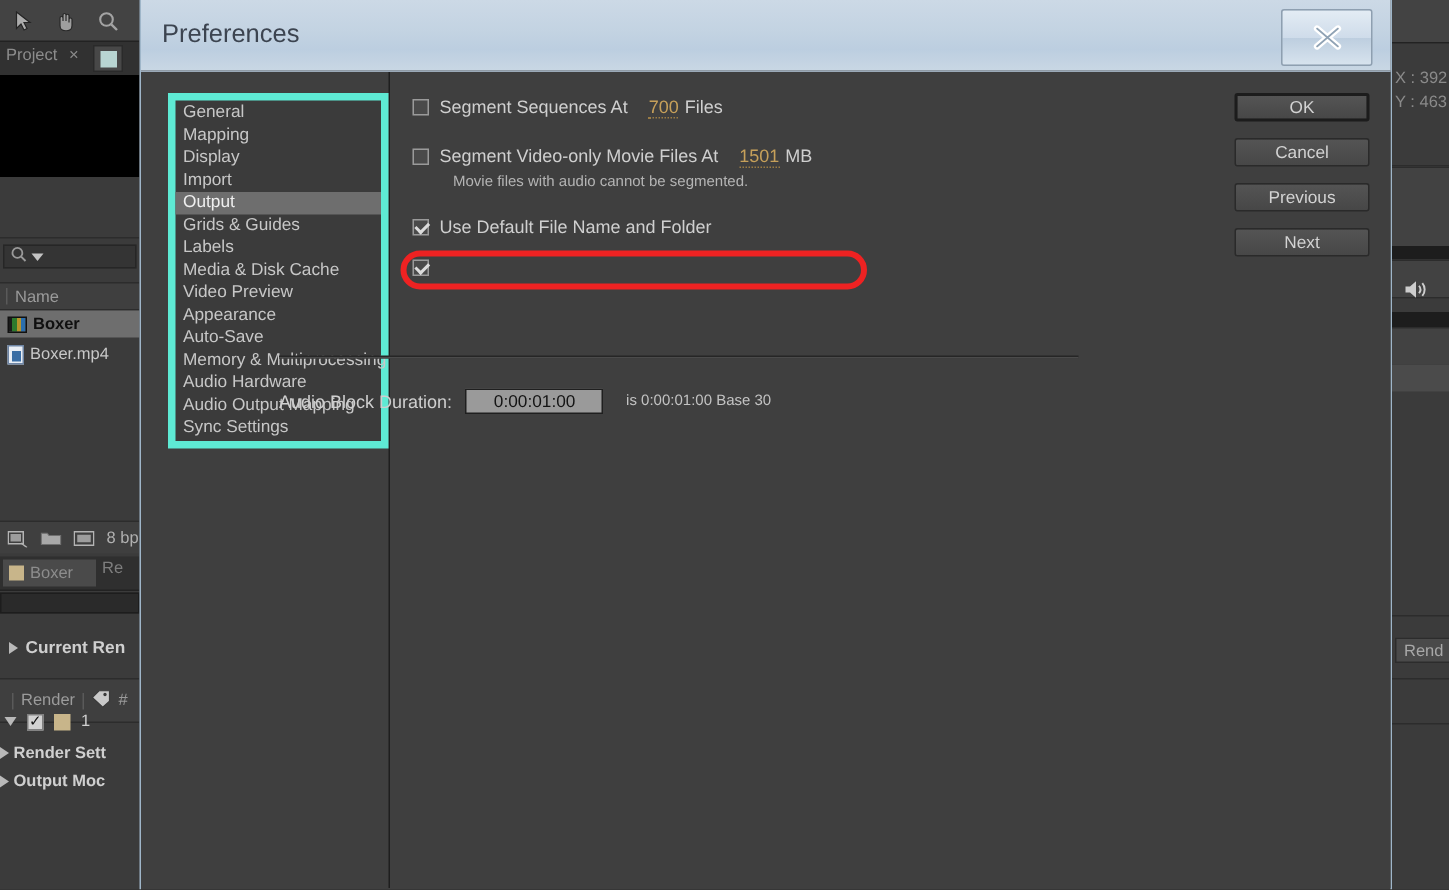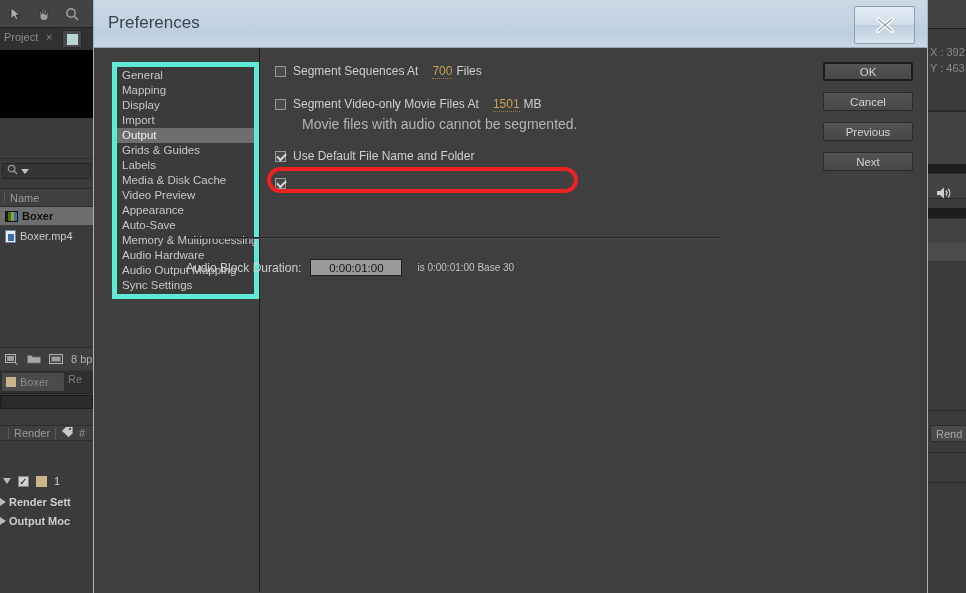--- a/index.html
+++ b/index.html
@@ -60,21 +60,21 @@
   .tb2-a{position:absolute;left:2px;top:2px;width:62px;height:18px;background:#4a4a4a;display:flex;align-items:center;gap:4px;padding-left:4px;box-sizing:border-box;}
   .tb2-a i{width:10px;height:10px;background:#c8b58a;display:block;}
   .tb2-a span{font-size:11px;color:#8d8d8d;}
   .tb2-b{position:absolute;left:68px;top:2px;font-size:11px;color:#7e7e7e;}
 
   .strip-dark{position:absolute;left:0;top:395px;width:93px;height:14px;background:#2a2a2a;border:1px solid #1d1d1d;box-sizing:border-box;}
   .cur-render{position:absolute;left:0;top:422px;width:93px;height:20px;display:flex;align-items:center;gap:5px;padding-left:6px;box-sizing:border-box;}
   .cur-render span{font-size:11.5px;font-weight:bold;color:#cfcfcf;}
   .tri-r{width:0;height:0;border-top:4px solid transparent;border-bottom:4px solid transparent;border-left:6px solid #b9b9b9;}
 
-  .rnd-head{position:absolute;left:0;top:425px;width:93px;height:16px;background:#3f3f3f;border-top:1px solid #2c2c2c;border-bottom:1px solid #2c2c2c;
+  .rnd-head{position:absolute;left:0;top:452px;width:93px;height:30px;background:#3f3f3f;border-top:1px solid #2c2c2c;border-bottom:1px solid #2c2c2c;
             display:flex;align-items:center;gap:5px;padding-left:8px;box-sizing:border-box;}
   .rnd-head .sep{width:1px;height:11px;background:#5a5a5a;}
   .rnd-head span{font-size:11px;color:#9b9b9b;}
   .tagic{color:#c9c9c9;}
 
   .rnd-row1{position:absolute;left:0;top:472px;width:93px;height:18px;display:flex;align-items:center;gap:7px;padding-left:3px;box-sizing:border-box;}
   .tri-d{width:0;height:0;border-left:4px solid transparent;border-right:4px solid transparent;border-top:6px solid #b9b9b9;}
   .cbox-sm{width:11px;height:11px;background:#d2d2d2;border:1px solid #808080;box-sizing:border-box;color:#111;font-size:10px;line-height:9px;text-align:center;}
   .sw-tan{width:11px;height:11px;background:#c8b58a;display:block;}
   .rnd-row1 .num{font-size:11px;color:#cfcfcf;}
@@ -119,21 +119,21 @@
   
   .content{position:absolute;left:181px;top:14px;width:545px;}
   .row{position:relative;display:flex;align-items:center;height:18px;}
   .cb{width:11px;height:11px;border:1px solid #9a9a9a;background:#4a4a4a;box-sizing:border-box;
       margin-right:7px;position:relative;flex:0 0 auto;cursor:pointer;}
   .cb.on:after{content:"";position:absolute;left:1px;top:1px;width:7px;height:4px;
       border-left:2px solid #dcdcdc;border-bottom:2px solid #dcdcdc;transform:rotate(-45deg);}
   .lab{font-size:12px;color:#cfcfcf;white-space:nowrap;}
   .numval{font-size:12px;color:#c6a05a;border-bottom:1px dotted #9a7c45;margin:0 4px 0 14px;cursor:pointer;}
   .unit{font-size:12px;color:#cfcfcf;}
-  .note{font-size:14px;color:#b4b4b4;margin-left:27px;margin-top:3px;}
+  .note{font-size:10px;color:#b4b4b4;margin-left:27px;margin-top:3px;}
 
   .divider{position:absolute;left:92px;top:189px;width:533px;height:1px;background:#262626;border-bottom:1px solid #4b4b4b;}
 
   .abd{position:absolute;left:92px;top:211px;display:flex;align-items:center;}
   .abd .t{font-size:12px;color:#cfcfcf;margin-right:9px;}
   .abd-field{width:92px;height:17px;background:#9a9a9a;border:1px solid #1f1f1f;box-sizing:border-box;
              font-size:11.5px;color:#141414;display:flex;align-items:center;justify-content:center;cursor:text;}
   .abd .after{font-size:10px;color:#c3c3c3;margin-left:15px;white-space:nowrap;}
 
   

